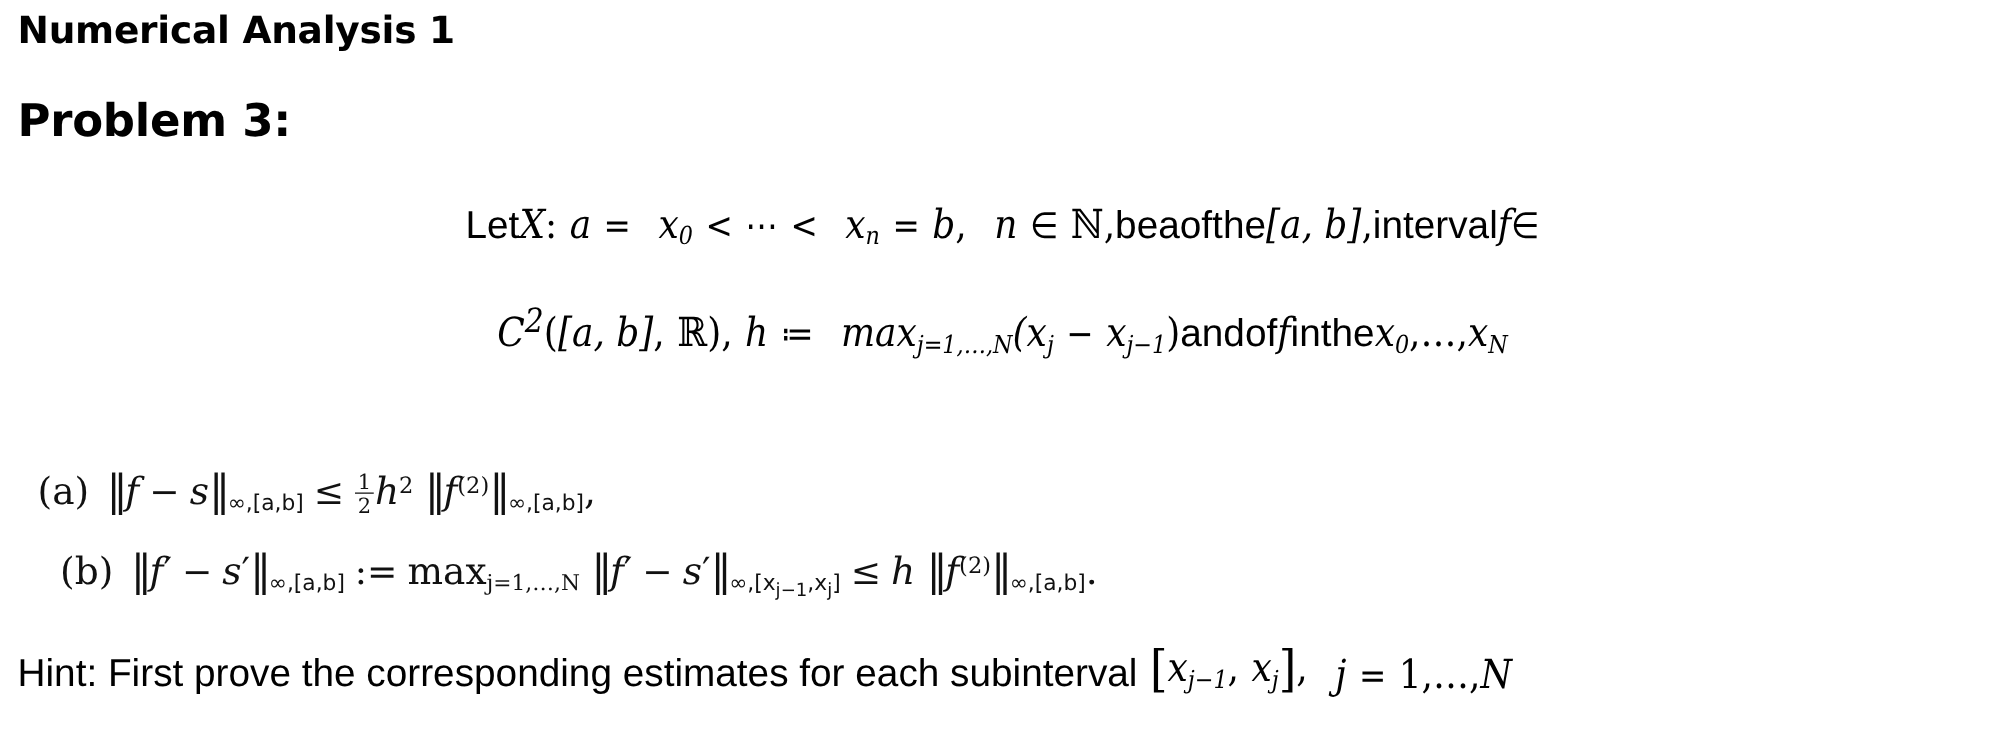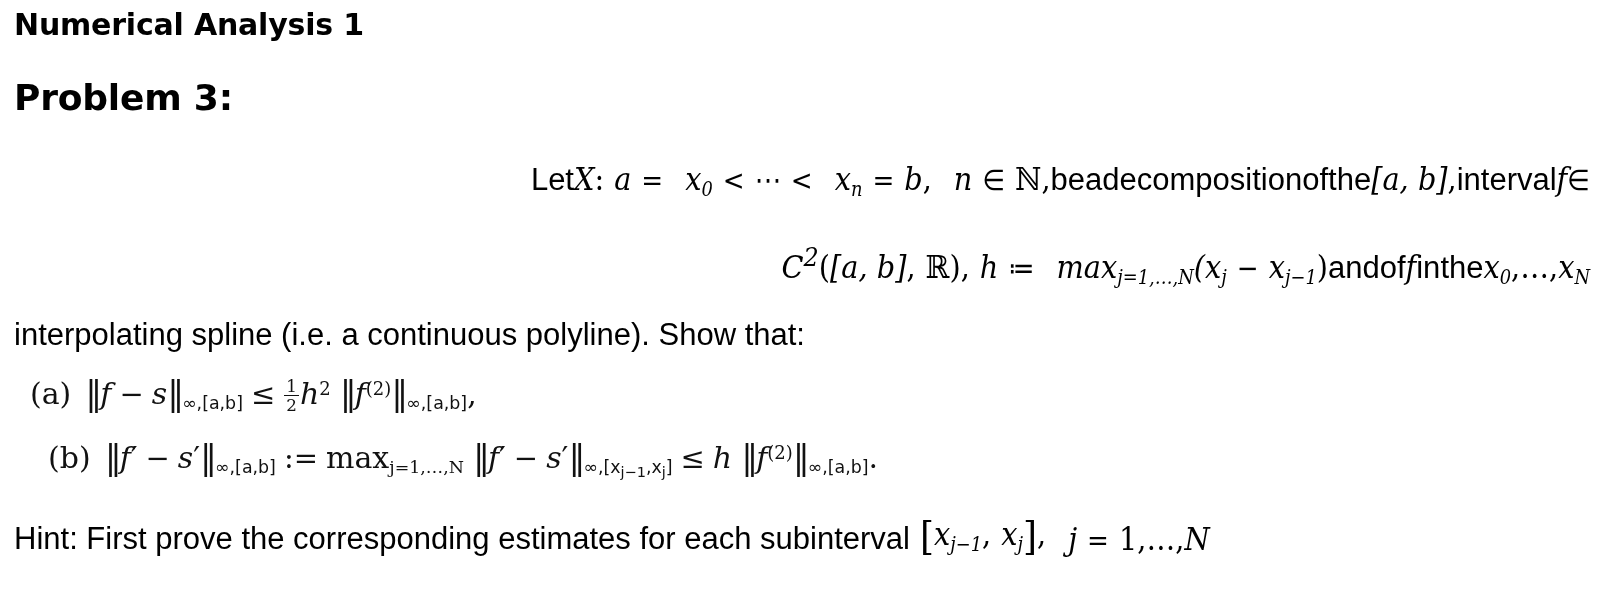--- a/index.html
+++ b/index.html
@@ -59,21 +59,21 @@
     font-family: "Liberation Sans Narrow", "Liberation Sans", sans-serif;
     font-stretch: condensed;
     font-size: 31px;
     line-height: 78px;
     height: 78px;
     white-space: nowrap;
     display: flex;
     align-items: baseline;
   }
   .body-line.justify {
-    justify-content: flex-end;
+    justify-content: center;
   }
   .body-line .seg { display: inline-block; }
   .m-up {
     font-family: "DejaVu Serif", "Liberation Serif", serif;
     font-style: normal;
     font-size: 32px;
   }
   .m sub, .m-up sub, .mi sub {
     font-size: 0.62em;
     vertical-align: -0.28em;
@@ -183,21 +183,20 @@
 
   <div class="body-block">
 
     <div class="body-line justify">
       <span class="seg">Let</span>
       <span class="seg">
         <span class="mi">X</span><span class="m-up">:</span><span class="sp"></span><span class="mi">a</span><span class="sp"></span><span class="op">=</span><span class="sp-lg"></span><span class="mi"><span>x</span><sub>0</sub></span><span class="sp"></span><span class="op">&lt;</span><span class="sp"></span><span class="op">⋯</span><span class="sp"></span><span class="op">&lt;</span><span class="sp-lg"></span><span class="mi"><span>x</span><sub>n</sub></span><span class="sp"></span><span class="op">=</span><span class="sp"></span><span class="mi">b</span><span class="m-up">,</span><span class="sp-lg"></span><span class="mi">n</span><span class="sp"></span><span class="op">∈</span><span class="sp"></span><span class="m-up">ℕ</span><span class="m-up">,</span>
       </span>
       <span class="seg">be</span>
       <span class="seg">a</span>
-      <span class="seg">decomposition</span>
       <span class="seg">of</span>
       <span class="seg">the</span>
       <span class="seg">
         <span class="mi">[a, b]</span><span class="m-up">,</span>
       </span>
       <span class="seg">interval</span>
       <span class="seg"><span class="mi">f</span></span>
       <span class="seg op">∈</span>
     </div>
 
@@ -208,23 +207,20 @@
       <span class="seg">and</span>
       <span class="seg">of</span>
       <span class="seg mi">f</span>
       <span class="seg">in</span>
       <span class="seg">the</span>
       <span class="seg">
         <span class="mi"><span>x</span><sub>0</sub></span><span class="m-up">,</span><span class="m-up">…</span><span class="m-up">,</span><span class="mi"><span>x</span><sub>N</sub></span>
       </span>
     </div>
 
-    <div class="body-line">
-      <span class="seg">interpolating spline (i.e. a continuous polyline). Show that:</span>
-    </div>
   </div>
 
   <div class="tex-item" id="item-a">
     <span class="tex-label">(a)</span><span class="dbar">‖</span><span class="it">f</span><span class="rel">−</span><span class="it">s</span><span class="dbar">‖</span><span class="sub inf">∞,[a,b]</span><span class="rel">≤</span><span class="frac"><span class="num">1</span><span class="den">2</span></span><span class="it"><span>h</span><span class="sup">2</span></span><span class="med"></span><span class="dbar">‖</span><span class="it">f</span><span class="sup">(2)</span><span class="dbar">‖</span><span class="sub inf">∞,[a,b]</span><span class="rm">,</span>
   </div>
 
   <div class="tex-item" id="item-b">
     <span class="tex-label">(b)</span><span class="dbar">‖</span><span class="it">f</span><span class="rm">′</span><span class="rel">−</span><span class="it">s</span><span class="rm">′</span><span class="dbar">‖</span><span class="sub inf">∞,[a,b]</span><span class="rel">:=</span><span class="rm">max</span><span class="sub">j=1,…,N</span><span class="med"></span><span class="dbar">‖</span><span class="it">f</span><span class="rm">′</span><span class="rel">−</span><span class="it">s</span><span class="rm">′</span><span class="dbar">‖</span><span class="sub inf"><span>∞,[x</span><sub>j−1</sub><span>,x</span><sub>j</sub><span>]</span></span><span class="rel">≤</span><span class="it">h</span><span class="med"></span><span class="dbar">‖</span><span class="it">f</span><span class="sup">(2)</span><span class="dbar">‖</span><span class="sub inf">∞,[a,b]</span><span class="rm">.</span>
   </div>
 

